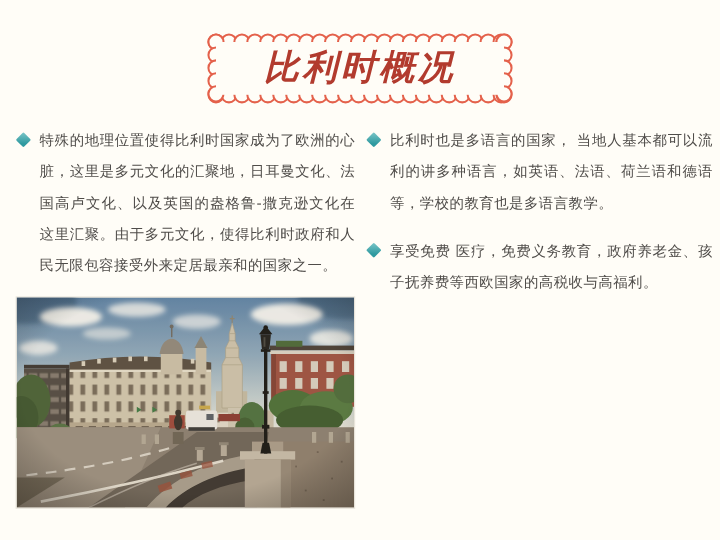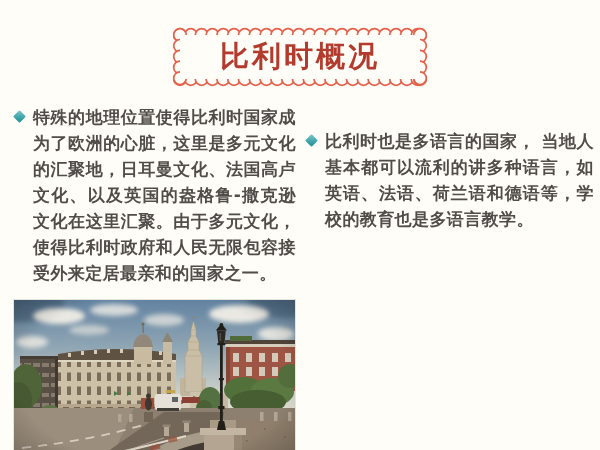--- a/index.html
+++ b/index.html
@@ -8,40 +8,40 @@
     --title-red:#b23b2e;
     --bullet-teal:#38a2a6;
     --body-text:#4f4c49;
   }
   html,body{margin:0;padding:0;}
   body{background:#e9e9e9;font-family:"DejaVu Sans","Liberation Sans",sans-serif;}
   .slide{
     position:relative;width:600px;height:450px;background:var(--page-bg);
     overflow:hidden;margin:0 auto;
   }
-  .title-box{position:absolute;left:171px;top:26px;width:258px;height:62px;}
+  .title-box{position:absolute;left:171px;top:26px;width:258px;height:62px;font-style:italic;}
   .title-box svg{position:absolute;left:0;top:0;width:258px;height:62px;overflow:visible;}
   .title-box h1{
     position:absolute;left:0;top:0;width:100%;height:62px;margin:0;
     font-size:29px;line-height:60px;text-align:center;font-weight:bold;
     color:var(--title-red);letter-spacing:3px;z-index:2;
   }
   .col{position:absolute;top:104px;}
   .col-left{left:14px;width:282px;}
-  .col-right{left:306px;width:288px;margin-top:24px;}
+  .col-right{left:306px;width:288px;}
   .bullet-item{display:flex;align-items:flex-start;margin:0 0 14px 0;}
   .diamond{
     flex:none;width:9px;height:9px;margin:8px 9px 0 1px;
     transform:rotate(45deg);
     background:linear-gradient(135deg,#7cc6c8 0%,#2f9aa0 75%);
     border-radius:1px;
   }
   .bullet-item p{
-    margin:0;font-size:17px;line-height:26px;color:var(--body-text);
-    text-align:justify;letter-spacing:0.4px;font-weight:bold;
+    margin:0;font-size:12px;line-height:26px;color:var(--body-text);
+    text-align:justify;letter-spacing:0.4px;
   }
   .photo{
     margin:3px 0 0 0;width:281px;height:175px;display:block;
     box-shadow:0 0 0 1px #e8e4da;
   }
 </style>
 </head>
 <body>
 
 <div class="slide">
@@ -343,15 +343,19 @@
       <rect x="0" y="0" width="281" height="175" fill="#b98c50" opacity="0.06"></rect>
       <rect x="0" y="0" width="281" height="175" fill="url(#vin)"></rect>
     </svg>
   </div>
 
   <div class="col col-right">
     <div class="bullet-item">
       <span class="diamond"></span>
       <p>比利时也是多语言的国家， 当地人基本都可以流利的讲多种语言，如英语、法语、荷兰语和德语等，学校的教育也是多语言教学。</p>
     </div>
+    <div class="bullet-item">
+      <span class="diamond"></span>
+      <p>享受免费 医疗，免费义务教育，政府养老金、孩子抚养费等西欧国家的高税收与高福利。</p>
+    </div>
   </div>
 
 </div>
 
 </body></html>

